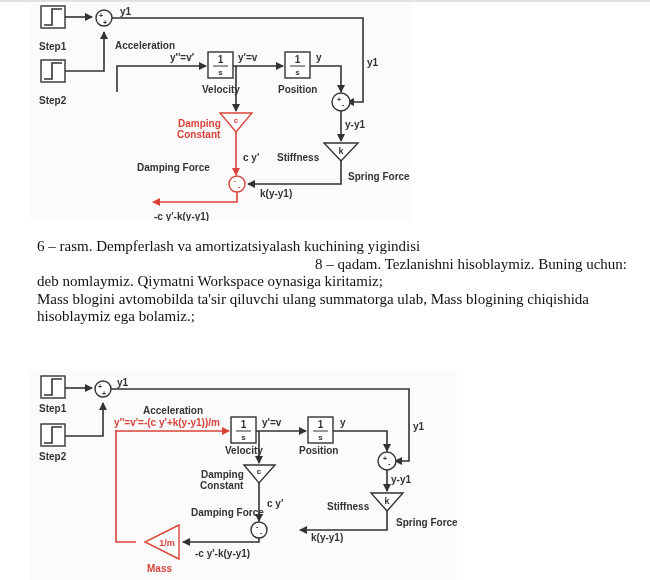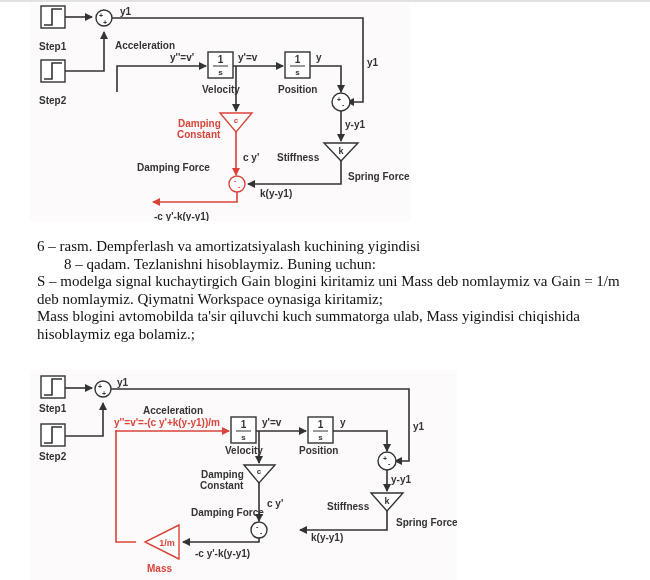--- a/index.html
+++ b/index.html
@@ -12,21 +12,21 @@
   svg text { font-family: "Liberation Sans", sans-serif; font-weight: bold; }
   .lbl { font-size: 10px; fill: #333333; }
   .lbl-red { font-size: 10px; fill: #d9443a; }
   .blk { fill: #ffffff; stroke: #333333; stroke-width: 1.4; }
   .ln { fill: none; stroke: #333333; stroke-width: 1.6; }
   .ln-red { fill: none; stroke: #d9443a; stroke-width: 1.6; }
   .blk-red { fill: #ffffff; stroke: #d9443a; stroke-width: 1.4; }
   .text-block { position: absolute; left: 37px; top: 238px; width: 590px;
     font-family: "Liberation Serif", serif; font-size: 15px; line-height: 17.6px; color: #111111; }
   .text-block p { margin: 0; white-space: nowrap; }
-  .indent { padding-left: 27px; }
+  .indent { padding-left: 27px; text-align: right; }
 </style>
 </head>
 <body>
 
 <div class="topline"></div>
 
 <div id="fig6" class="diagram">
 <svg width="381" height="218" viewBox="0 0 381 218">
   <defs>
     <marker id="ah" markerWidth="8" markerHeight="8" refX="7" refY="4" orient="auto" markerUnits="userSpaceOnUse">
@@ -118,23 +118,22 @@
     <text x="208" y="186" font-size="7" fill="#d9443a">-</text>
   </g>
   <polyline class="ln-red" points="207,189 207,199 123,199" marker-end="url(#ahr)"></polyline>
   <text class="lbl" x="124" y="217">-c y'-k(y-y1)</text>
 </svg>
 </div>
 
 <div class="text-block">
   <p>6 – rasm. Dempferlash va amortizatsiyalash kuchining yigindisi</p>
   <p class="indent">8 – qadam. Tezlanishni hisoblaymiz. Buning uchun:</p>
-  <p>S – modelga signal kuchaytirgich Gain blogini kiritamiz uni Mass deb nomlaymiz va Gain = 1/m</p>
   <p>deb nomlaymiz. Qiymatni Workspace oynasiga kiritamiz;</p>
-  <p>Mass blogini  avtomobilda ta'sir qiluvchi kuch summatorga ulab, Mass yigindisi chiqishida</p>
+  <p>Mass blogini  avtomobilda ta'sir qiluvchi ulang summatorga ulab, Mass blogining chiqishida</p>
   <p>hisoblaymiz ega bolamiz.;</p>
 </div>
 
 <div id="fig7" class="diagram">
 <svg width="427" height="210" viewBox="0 0 427 210">
   <defs>
     <marker id="bh" markerWidth="8" markerHeight="8" refX="7" refY="4" orient="auto" markerUnits="userSpaceOnUse">
       <path d="M0,0 L8,4 L0,8 z" fill="#333333"></path>
     </marker>
     <marker id="bhr" markerWidth="8" markerHeight="8" refX="7" refY="4" orient="auto" markerUnits="userSpaceOnUse">

